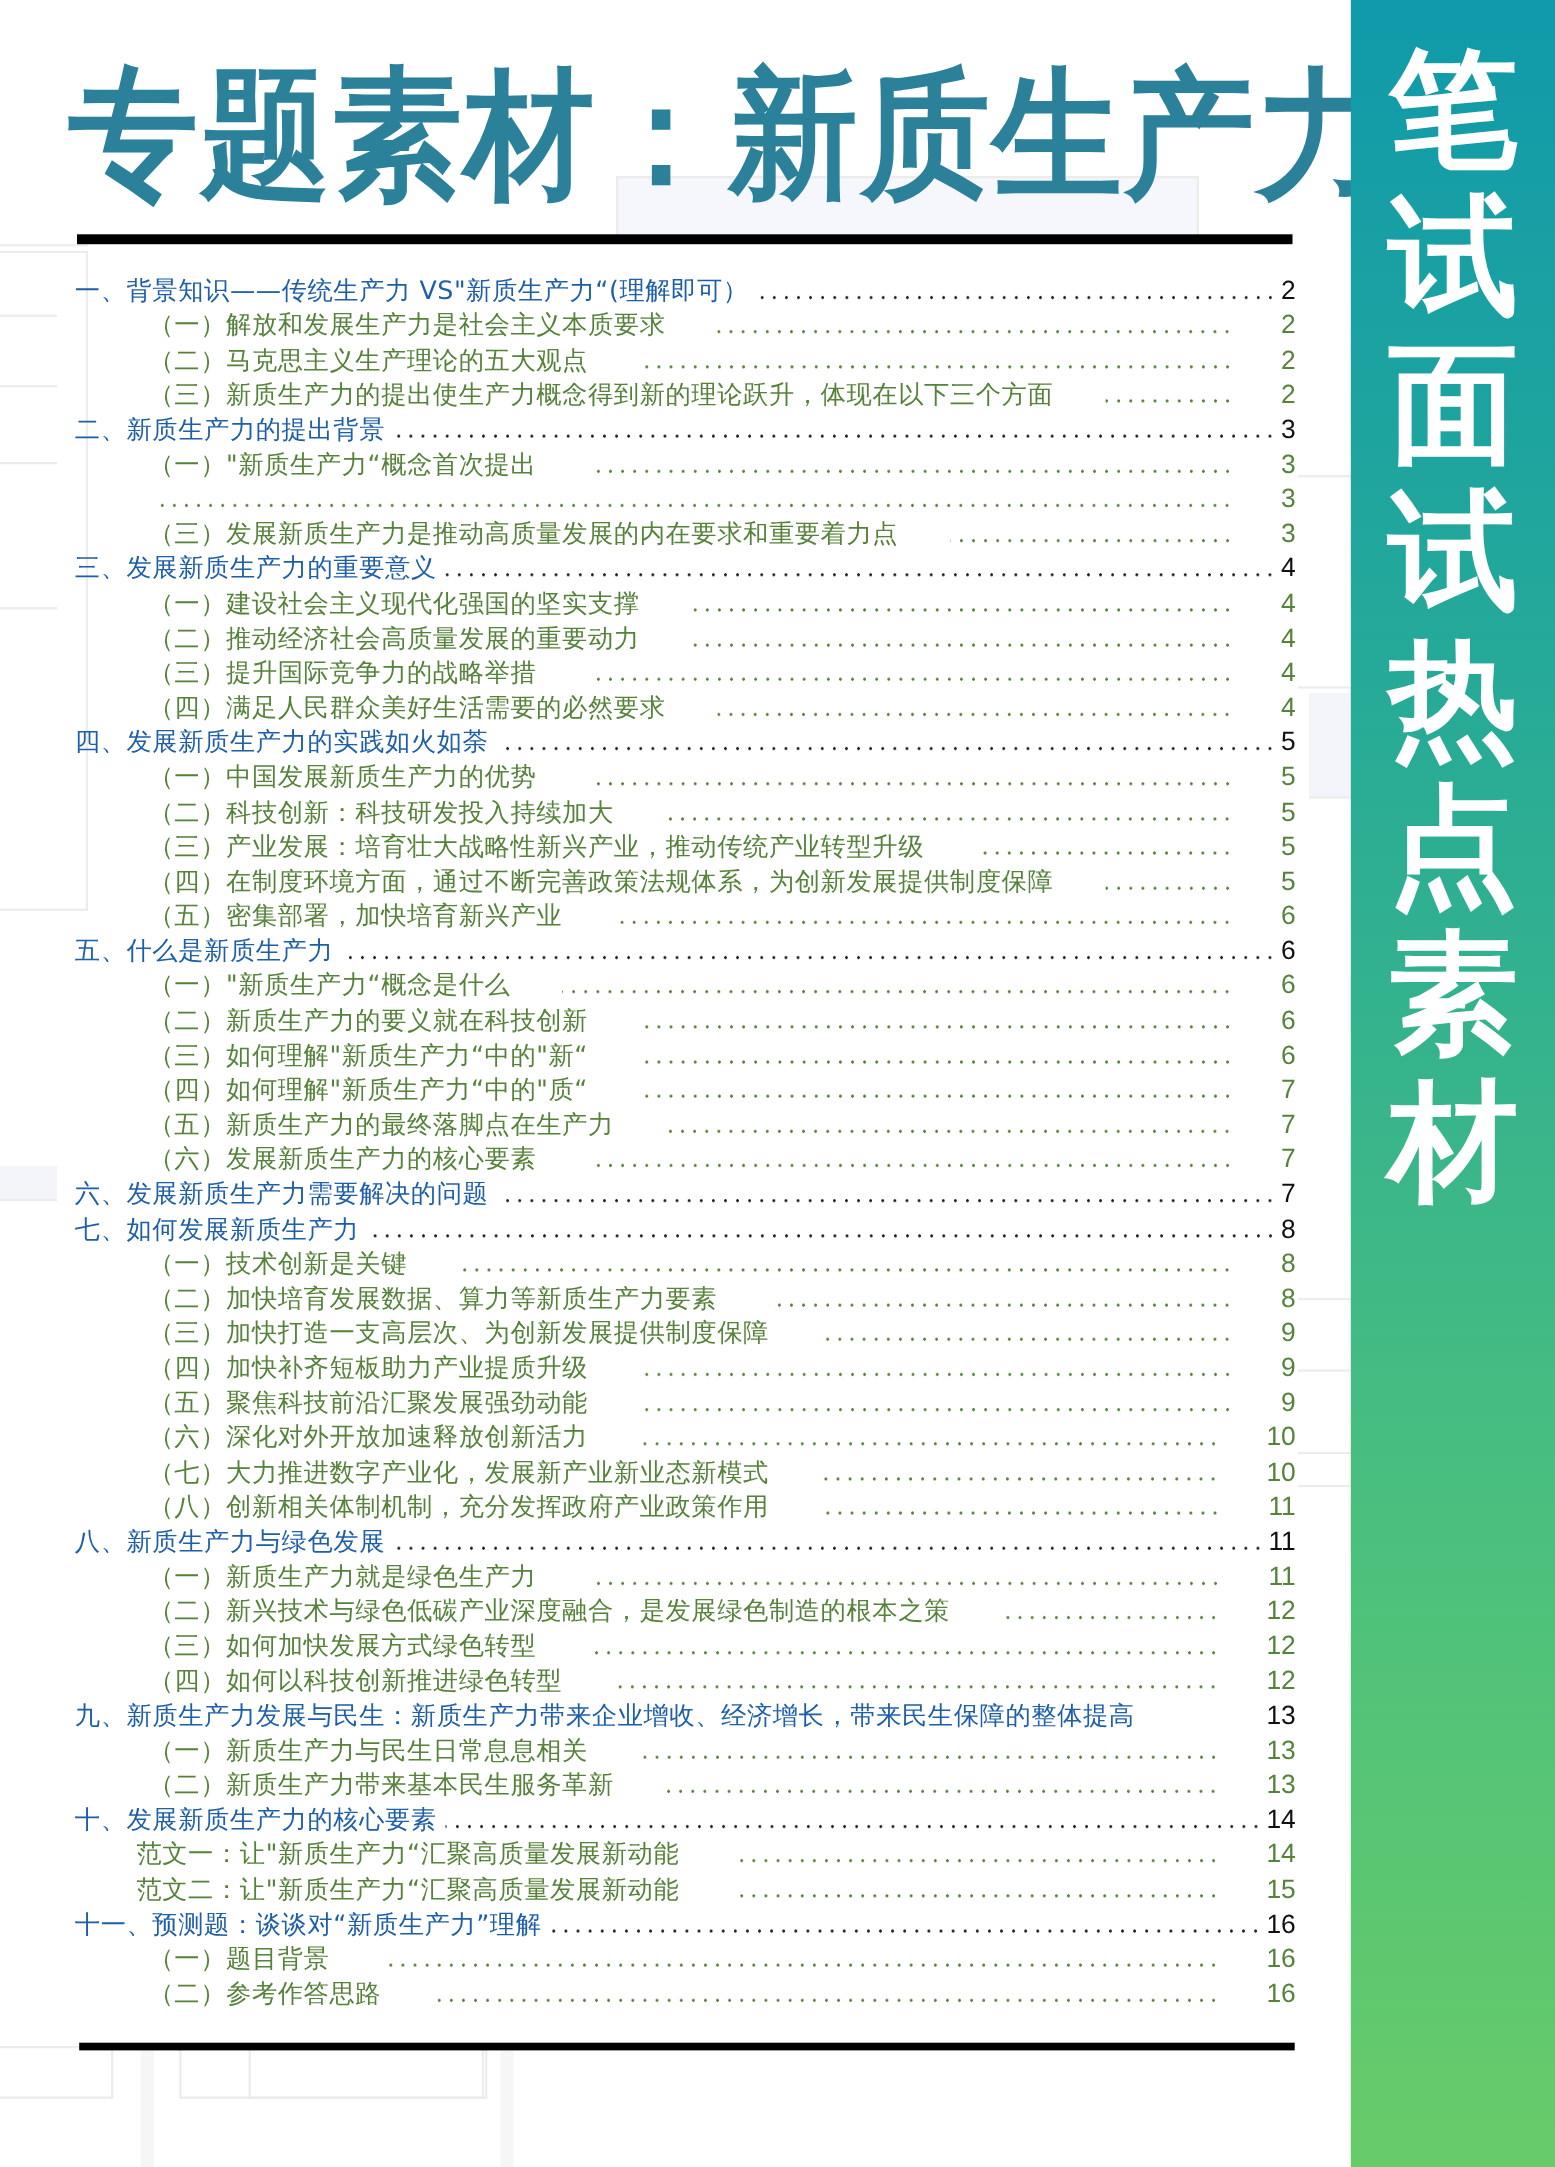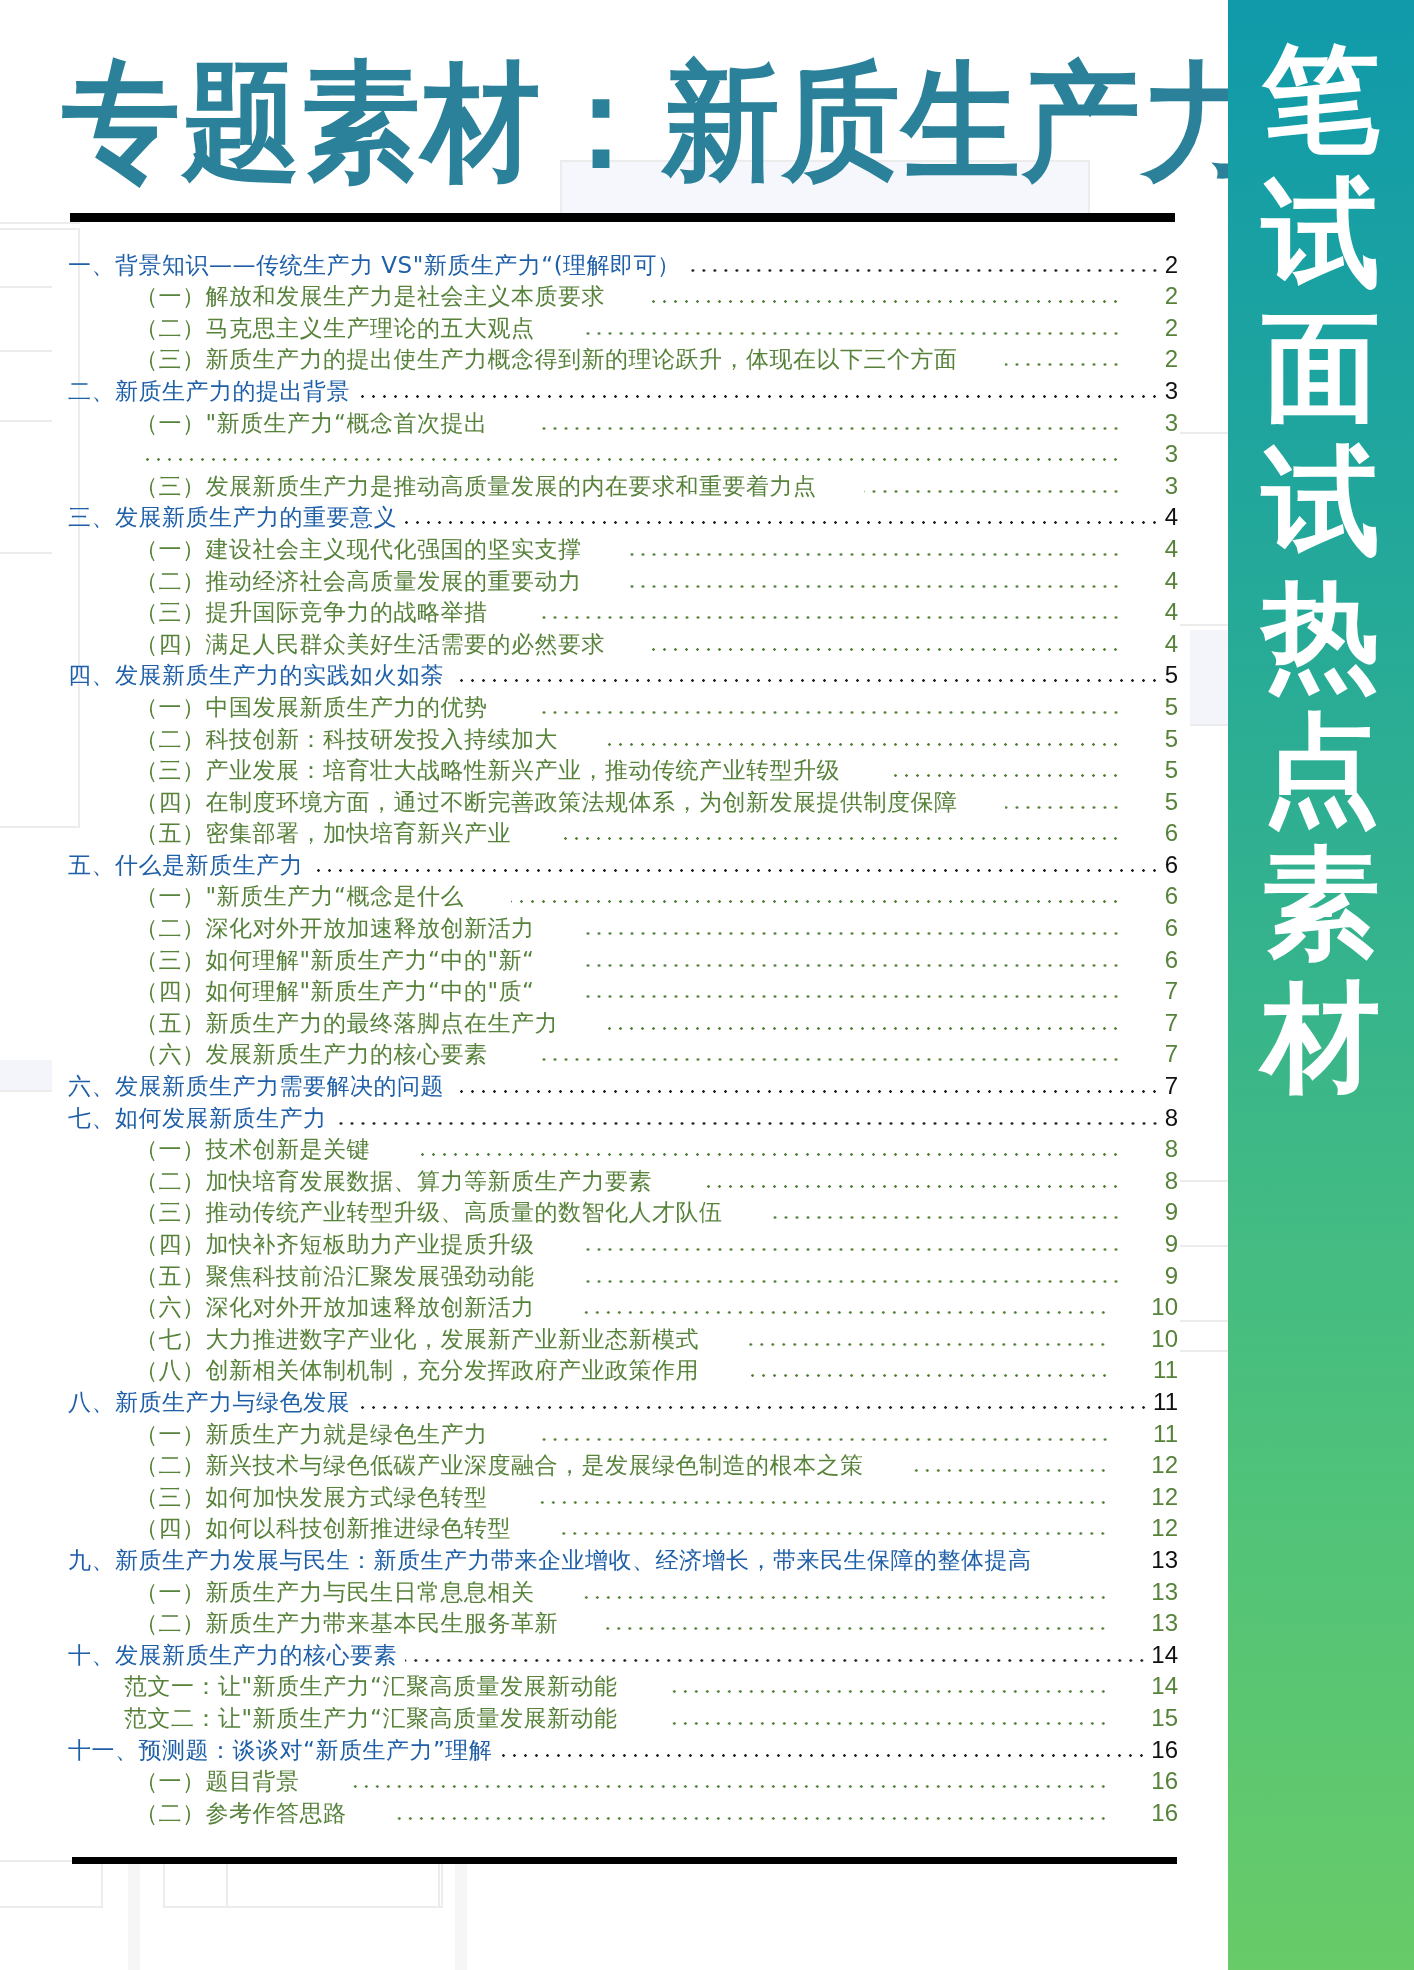--- a/index.html
+++ b/index.html
@@ -185,21 +185,21 @@
         <span class="label">五、什么是新质生产力</span>
         <span class="dots"></span>
         <span class="page-num">6</span>
       </div>
       <div class="toc-row l2">
         <span class="label">（一）"新质生产力“概念是什么</span>
         <span class="dots"></span>
         <span class="page-num">6</span>
       </div>
       <div class="toc-row l2">
-        <span class="label">（二）深化对外开放加速释放创新活力</span>
+        <span class="label">（二）新质生产力的要义就在科技创新</span>
         <span class="dots"></span>
         <span class="page-num">6</span>
       </div>
       <div class="toc-row l2">
         <span class="label">（三）如何理解"新质生产力“中的"新“</span>
         <span class="dots"></span>
         <span class="page-num">6</span>
       </div>
       <div class="toc-row l2">
         <span class="label">（四）如何理解"新质生产力“中的"质“</span>
@@ -230,21 +230,21 @@
         <span class="label">（一）技术创新是关键</span>
         <span class="dots"></span>
         <span class="page-num">8</span>
       </div>
       <div class="toc-row l2">
         <span class="label">（二）加快培育发展数据、算力等新质生产力要素</span>
         <span class="dots"></span>
         <span class="page-num">8</span>
       </div>
       <div class="toc-row l2">
-        <span class="label">（三）推动传统产业转型升级、高质量的数智化人才队伍</span>
+        <span class="label">（三）加快打造一支高层次、为创新发展提供制度保障</span>
         <span class="dots"></span>
         <span class="page-num">9</span>
       </div>
       <div class="toc-row l2">
         <span class="label">（四）加快补齐短板助力产业提质升级</span>
         <span class="dots"></span>
         <span class="page-num">9</span>
       </div>
       <div class="toc-row l2">
         <span class="label">（五）聚焦科技前沿汇聚发展强劲动能</span>

